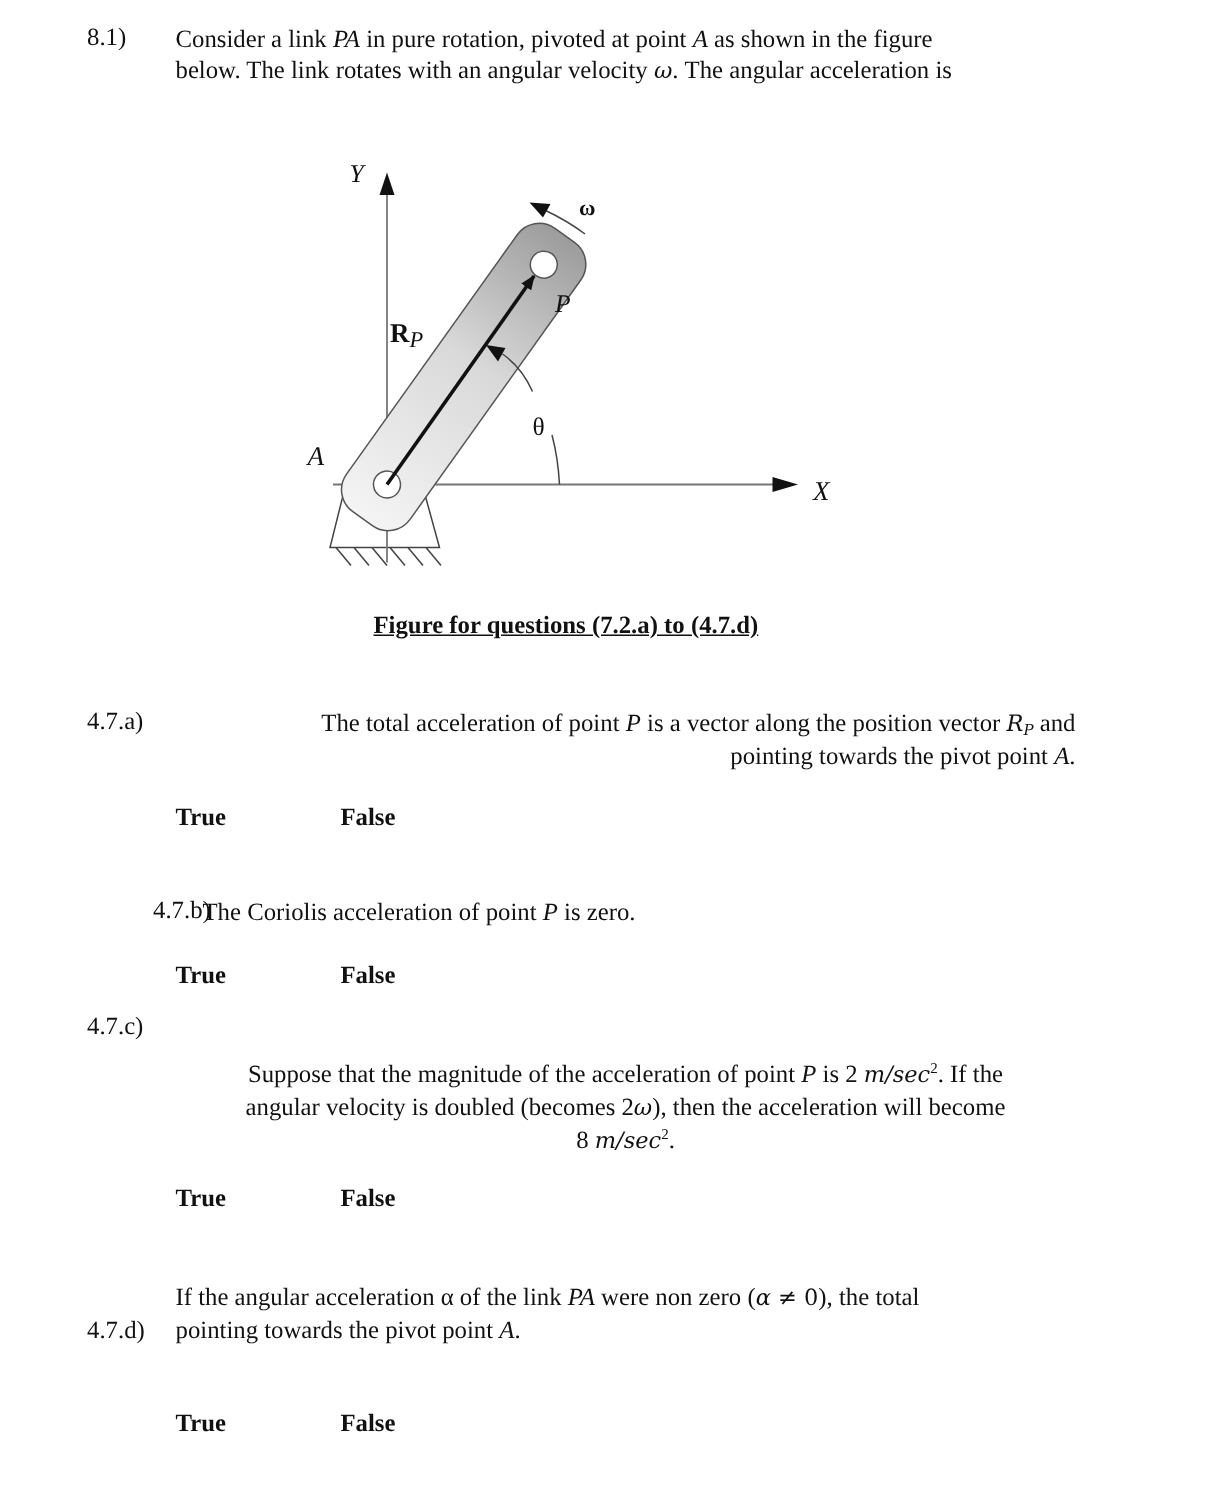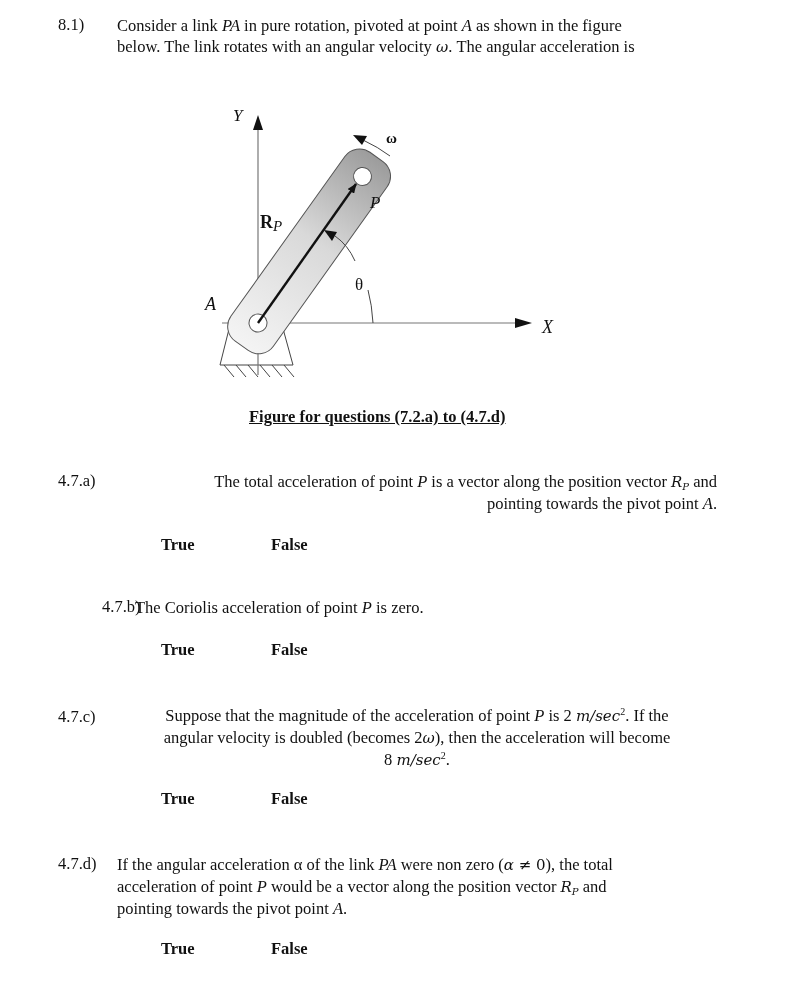--- a/index.html
+++ b/index.html
@@ -10,21 +10,21 @@
   }
   .abs { position: absolute; }
   .num { position: absolute; left: 58px; white-space: nowrap; }
   .para { position: absolute; left: 117px; width: 600px; line-height: 21px; }
   .para .line { display: block; white-space: nowrap; }
   i, .it { font-style: italic; }
   .math { font-family: "DejaVu Serif", serif; font-style: italic; font-size: 15px; }
   .mathup { font-family: "DejaVu Serif", serif; font-size: 15px; }
   sup { font-size: 10px; vertical-align: 6px; line-height: 0; }
   sub { font-size: 10px; vertical-align: -3px; line-height: 0; font-style: italic; font-family: "DejaVu Serif", serif; }
-  .tf { position: absolute; font-weight: bold; font-size: 16.5px; margin-left: 44px; }
+  .tf { position: absolute; font-weight: bold; font-size: 16.5px; }
   .opt { cursor: pointer; }
   .caption {
     position: absolute; left: 249px; top: 407px;
     font-weight: bold; text-decoration: underline; font-size: 16.5px; white-space: nowrap;
   }
   svg text { font-family: "Liberation Serif", "DejaVu Serif", serif; }
 </style>
 </head>
 <body>
 
@@ -106,29 +106,28 @@
 <div class="tf opt" style="left:117px; top:535px;">True</div>
 <div class="tf opt" style="left:227px; top:535px;">False</div>
 
 <div class="num" style="top:597px;margin-left:44px;">4.7.b)</div>
 <div class="para" style="top:597px;margin-left:18px;">
     <span class="line">The Coriolis acceleration of point <i>P</i> is zero.</span>
   </div>
 <div class="tf opt" style="left:117px; top:640px;">True</div>
 <div class="tf opt" style="left:227px; top:640px;">False</div>
 
-<div class="num" style="top:707px;">4.7.c)</div>
+<div class="num" style="top:674px;">4.7.c)</div>
 <div class="para" style="top:705px;text-align:center;">
     <span class="line">Suppose that the magnitude of the acceleration of point <i>P</i> is 2 <span class="math">m/sec</span><sup>2</sup>.  If the</span>
     <span class="line">angular velocity is doubled (becomes 2<span class="math">ω</span>), then the acceleration will become</span>
     <span class="line">8 <span class="math">m/sec</span><sup>2</sup>.</span>
   </div>
 <div class="tf opt" style="left:117px; top:789px;">True</div>
 <div class="tf opt" style="left:227px; top:789px;">False</div>
 
-<div class="num" style="top:854px;">4.7.d)</div>
+<div class="num" style="top:877px;">4.7.d)</div>
 <div class="para" style="top:854px;">
     <span class="line">If the angular acceleration α of the link <i>PA</i> were non zero (<span class="math">α</span><span class="mathup"> ≠ 0</span>), the total</span>
-    <span class="line">acceleration of point <i>P</i> would be a vector along the position vector <span><span class="math">R</span><sub>P</sub></span> and</span>
     <span class="line">pointing towards the pivot point <i>A</i>.</span>
   </div>
 <div class="tf opt" style="left:117px; top:939px;">True</div>
 <div class="tf opt" style="left:227px; top:939px;">False</div>
 
 </body></html>

